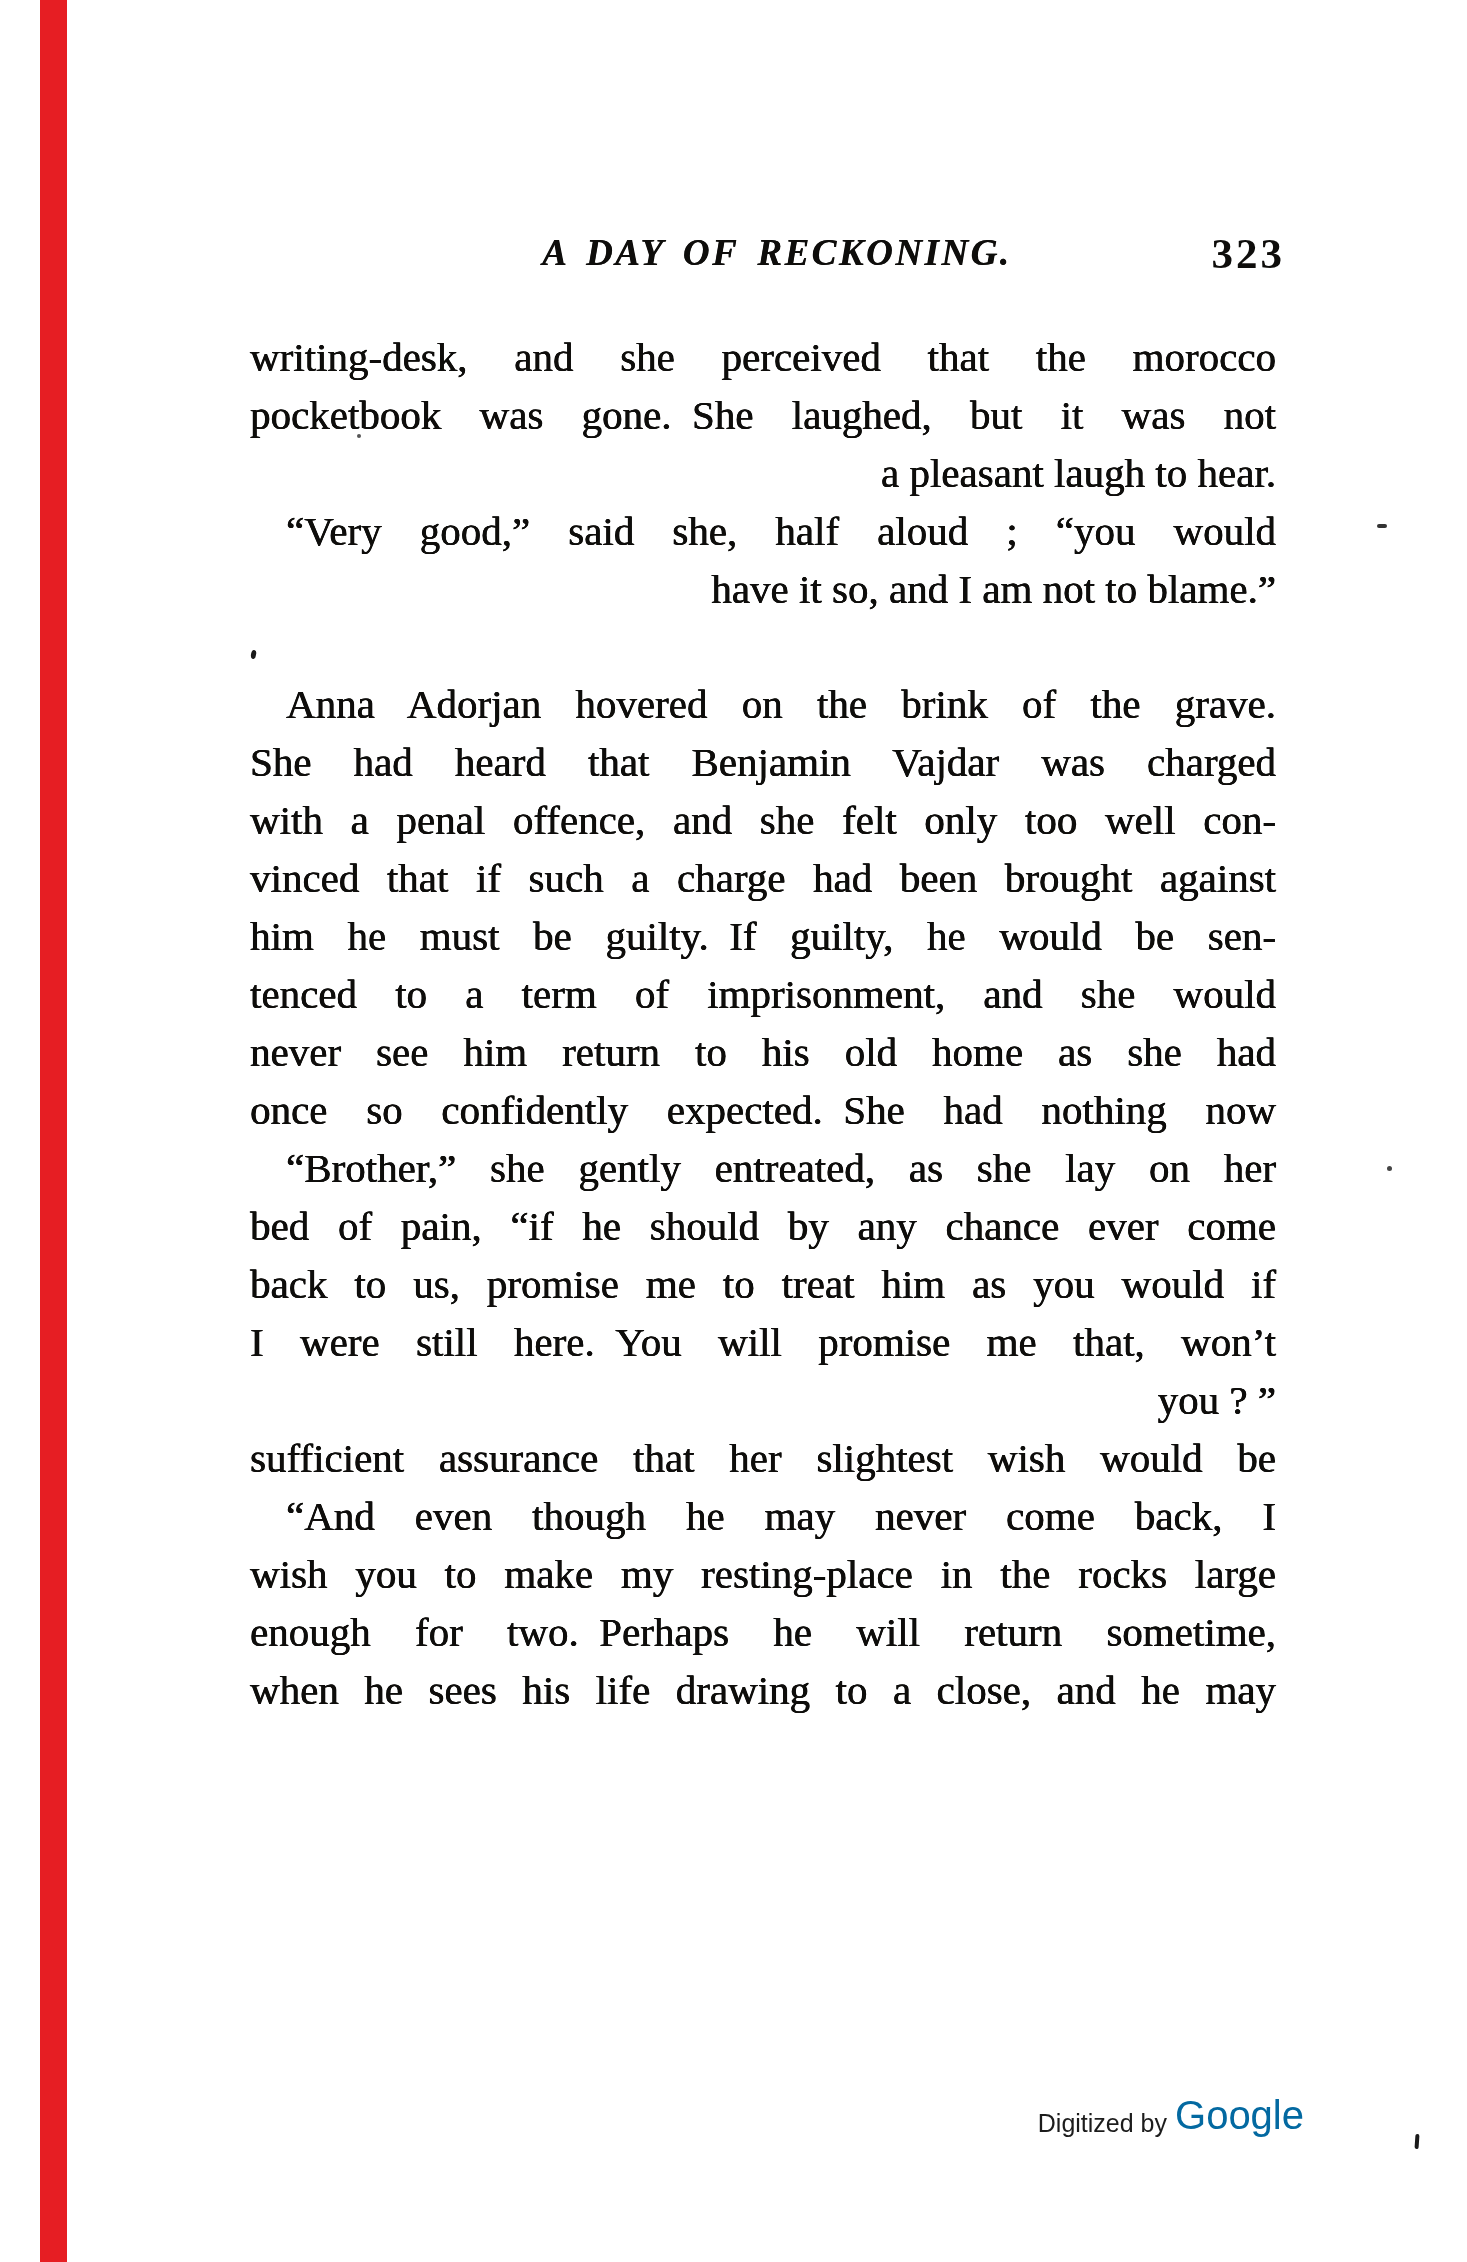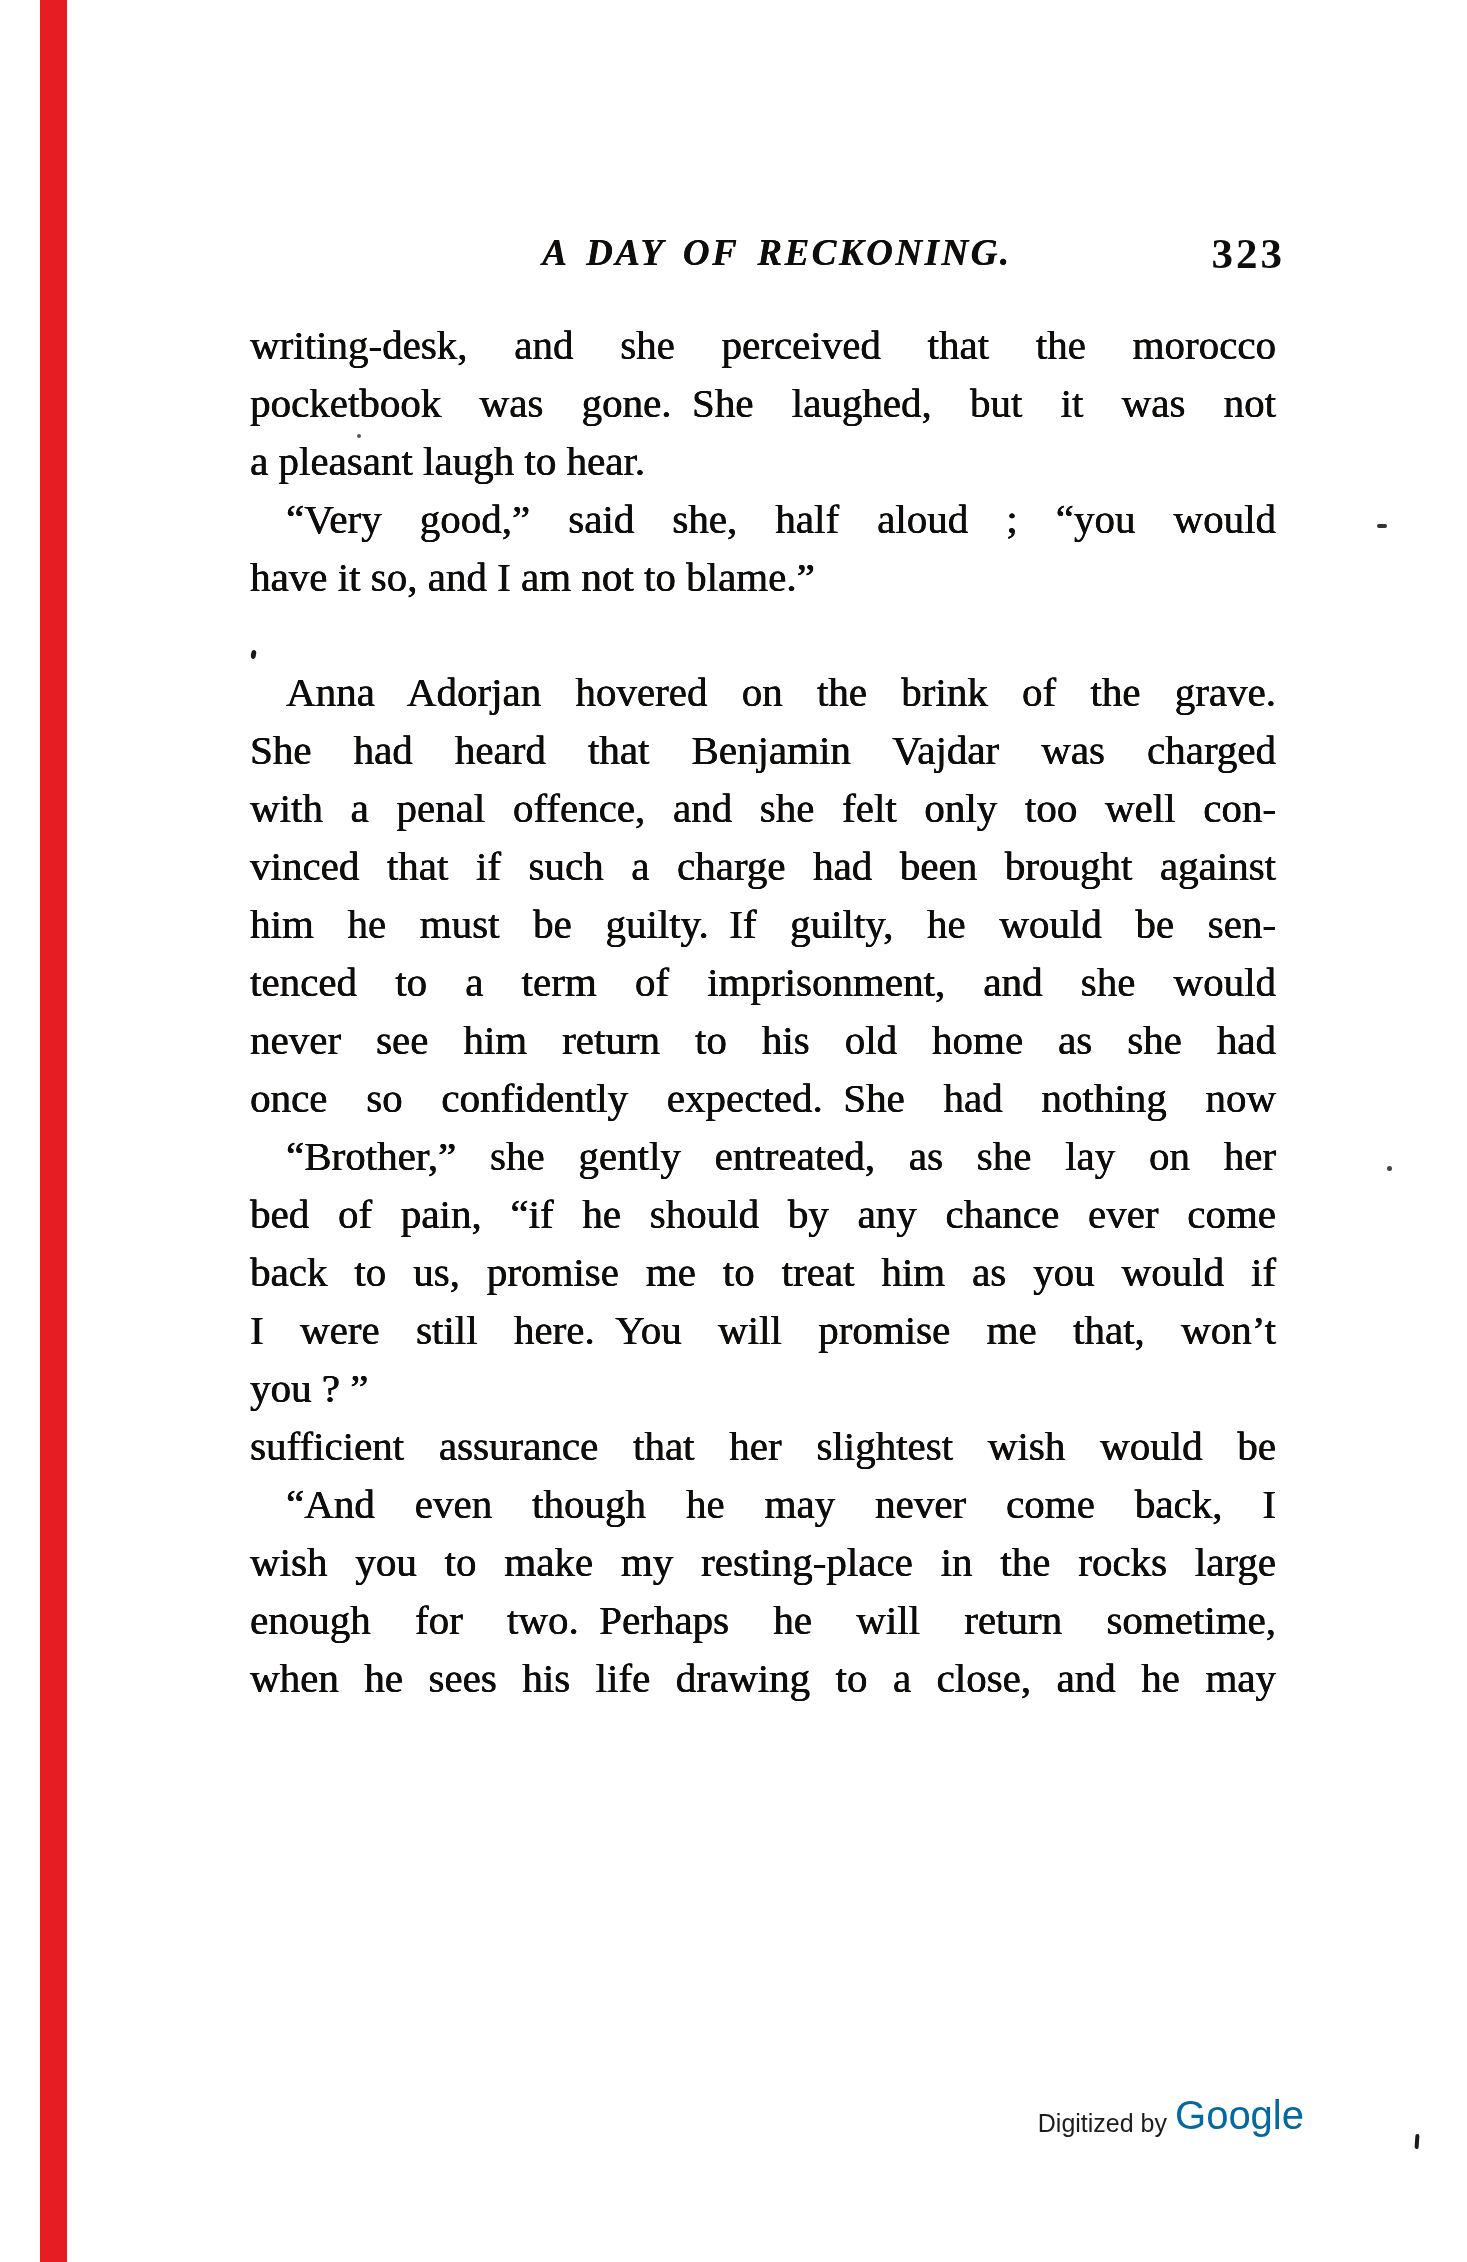--- a/index.html
+++ b/index.html
@@ -48,29 +48,29 @@
     right: 0;
     top: -2px;
     font-size: 43px;
     font-weight: bold;
     letter-spacing: 3px;
   }
   
   .text-block {
     position: absolute;
     left: 210px;
-    top: 316px;
+    top: 328px;
     width: 1026px;
     font-size: 41px;
     line-height: 58px;
     text-shadow: 0.38px 0 0 currentColor, -0.2px 0 0 currentColor;
   }
   .text-block .line {
     height: 58px;
-    text-align: left;
+    text-align: right;
     white-space: normal;
   }
   .text-block .line.j {
     text-align: justify;
     text-align-last: justify;
   }
   .text-block .line.ind {
     text-indent: 36px;
   }
   .section-gap {

